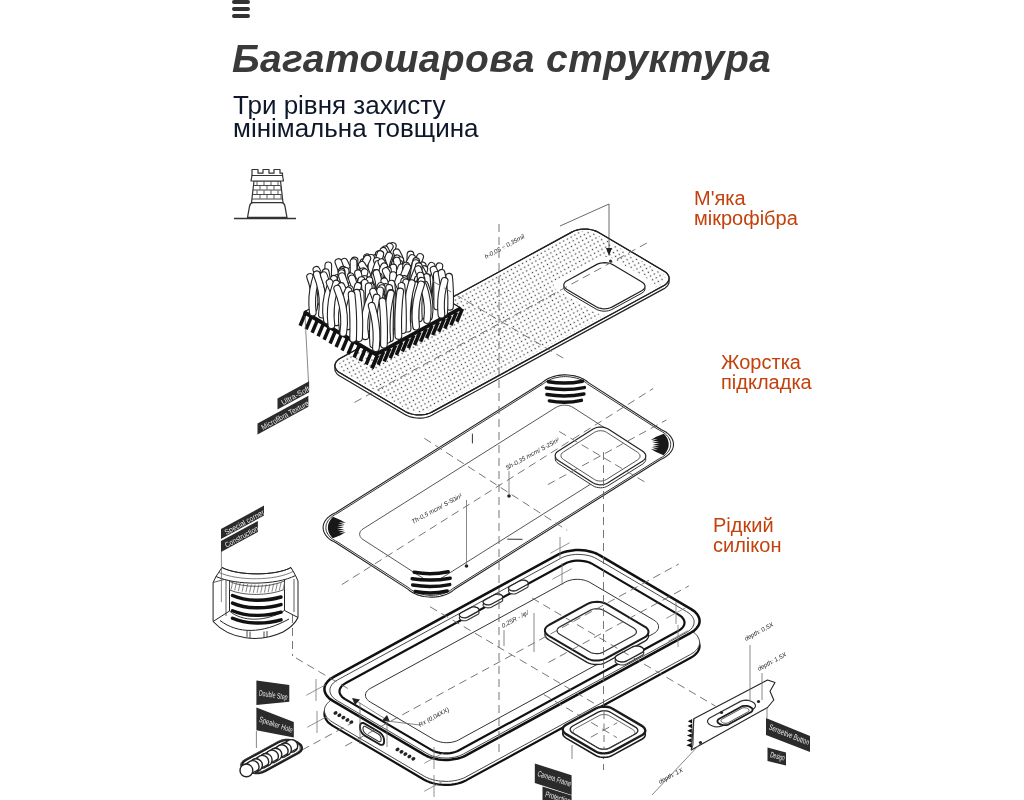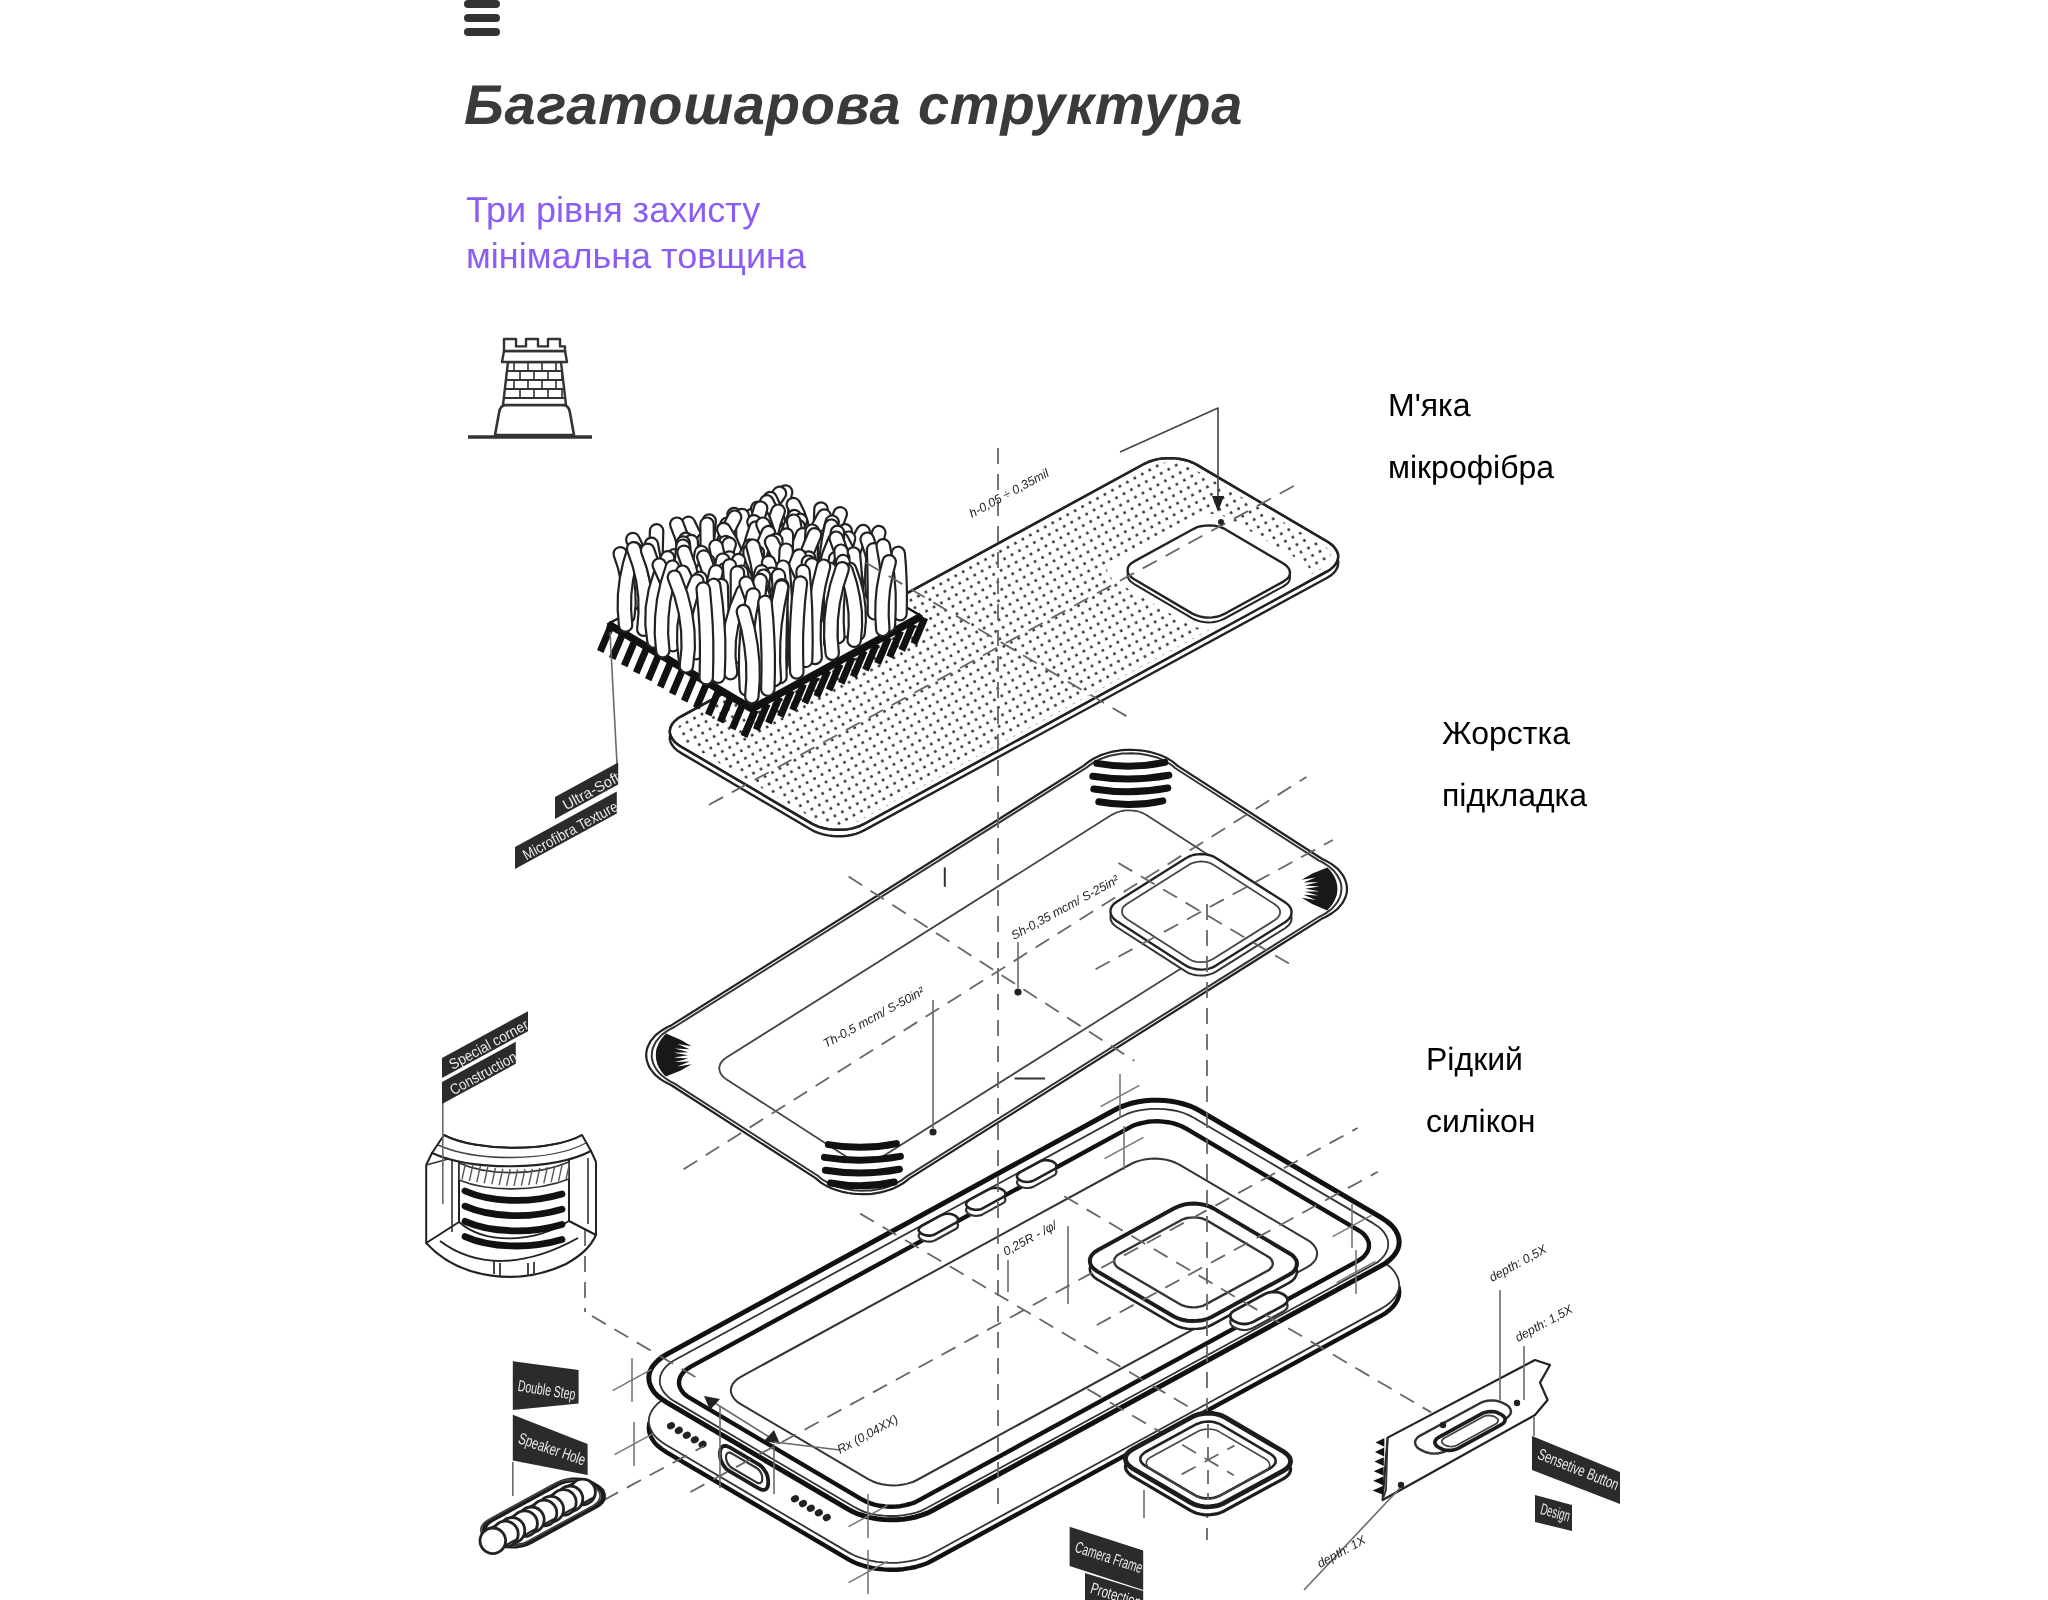--- a/index.html
+++ b/index.html
@@ -1,18 +1,18 @@
 <!DOCTYPE html>
 <html><head><meta charset="utf-8"><style>
 *{margin:0;padding:0;box-sizing:border-box}
 html,body{width:1024px;height:800px;background:#fff;overflow:hidden;font-family:"Liberation Sans",sans-serif}
 .abs{position:absolute}
-.ttl{left:232px;top:37px;font-size:28px;font-weight:bold;font-style:italic;color:#3a3a3a;letter-spacing:0.4px}
-.sub{left:233px;top:94px;font-size:18px;line-height:22.5px;color:#8b5cf6}
-.lab{font-size:16px;line-height:31px;color:#000000}
+.ttl{left:232px;top:37px;font-size:39px;font-weight:bold;font-style:italic;color:#3a3a3a;letter-spacing:0.4px}
+.sub{left:233px;top:94px;font-size:26px;line-height:22.5px;color:#0f172a}
+.lab{font-size:20px;line-height:20px;color:#c2410c}
 </style></head>
 <body>
 <div class="abs" style="left:231.5px;top:0px">
 <div style="width:18.5px;height:3.6px;background:#333;border-radius:2px;margin-bottom:3.4px"></div>
 <div style="width:18.5px;height:3.6px;background:#333;border-radius:2px;margin-bottom:3.4px"></div>
 <div style="width:18.5px;height:3.6px;background:#333;border-radius:2px"></div>
 </div>
 <div class="abs ttl">Багатошарова структура</div>
 <div class="abs sub">Три рівня захисту<br>мінімальна товщина</div>
 <div class="abs lab" style="left:694px;top:188px">М'яка<br>мікрофібра</div>

